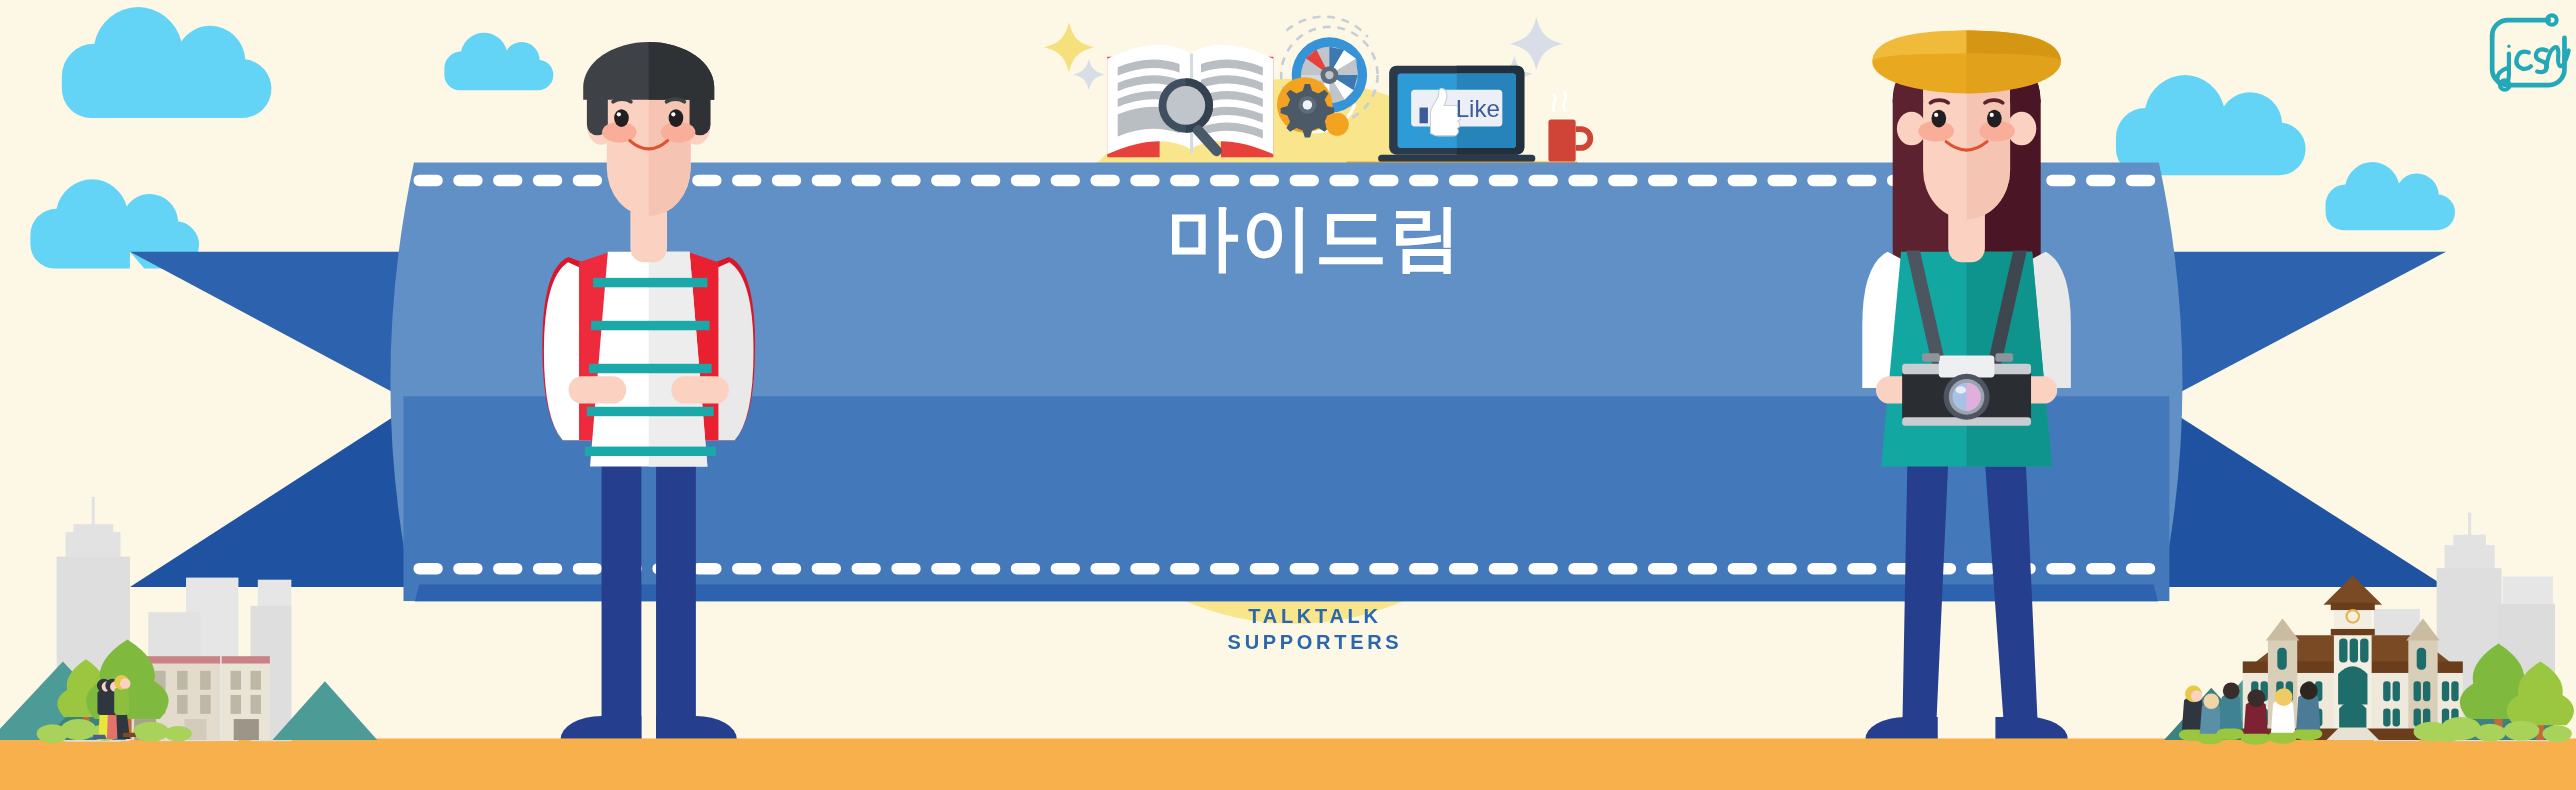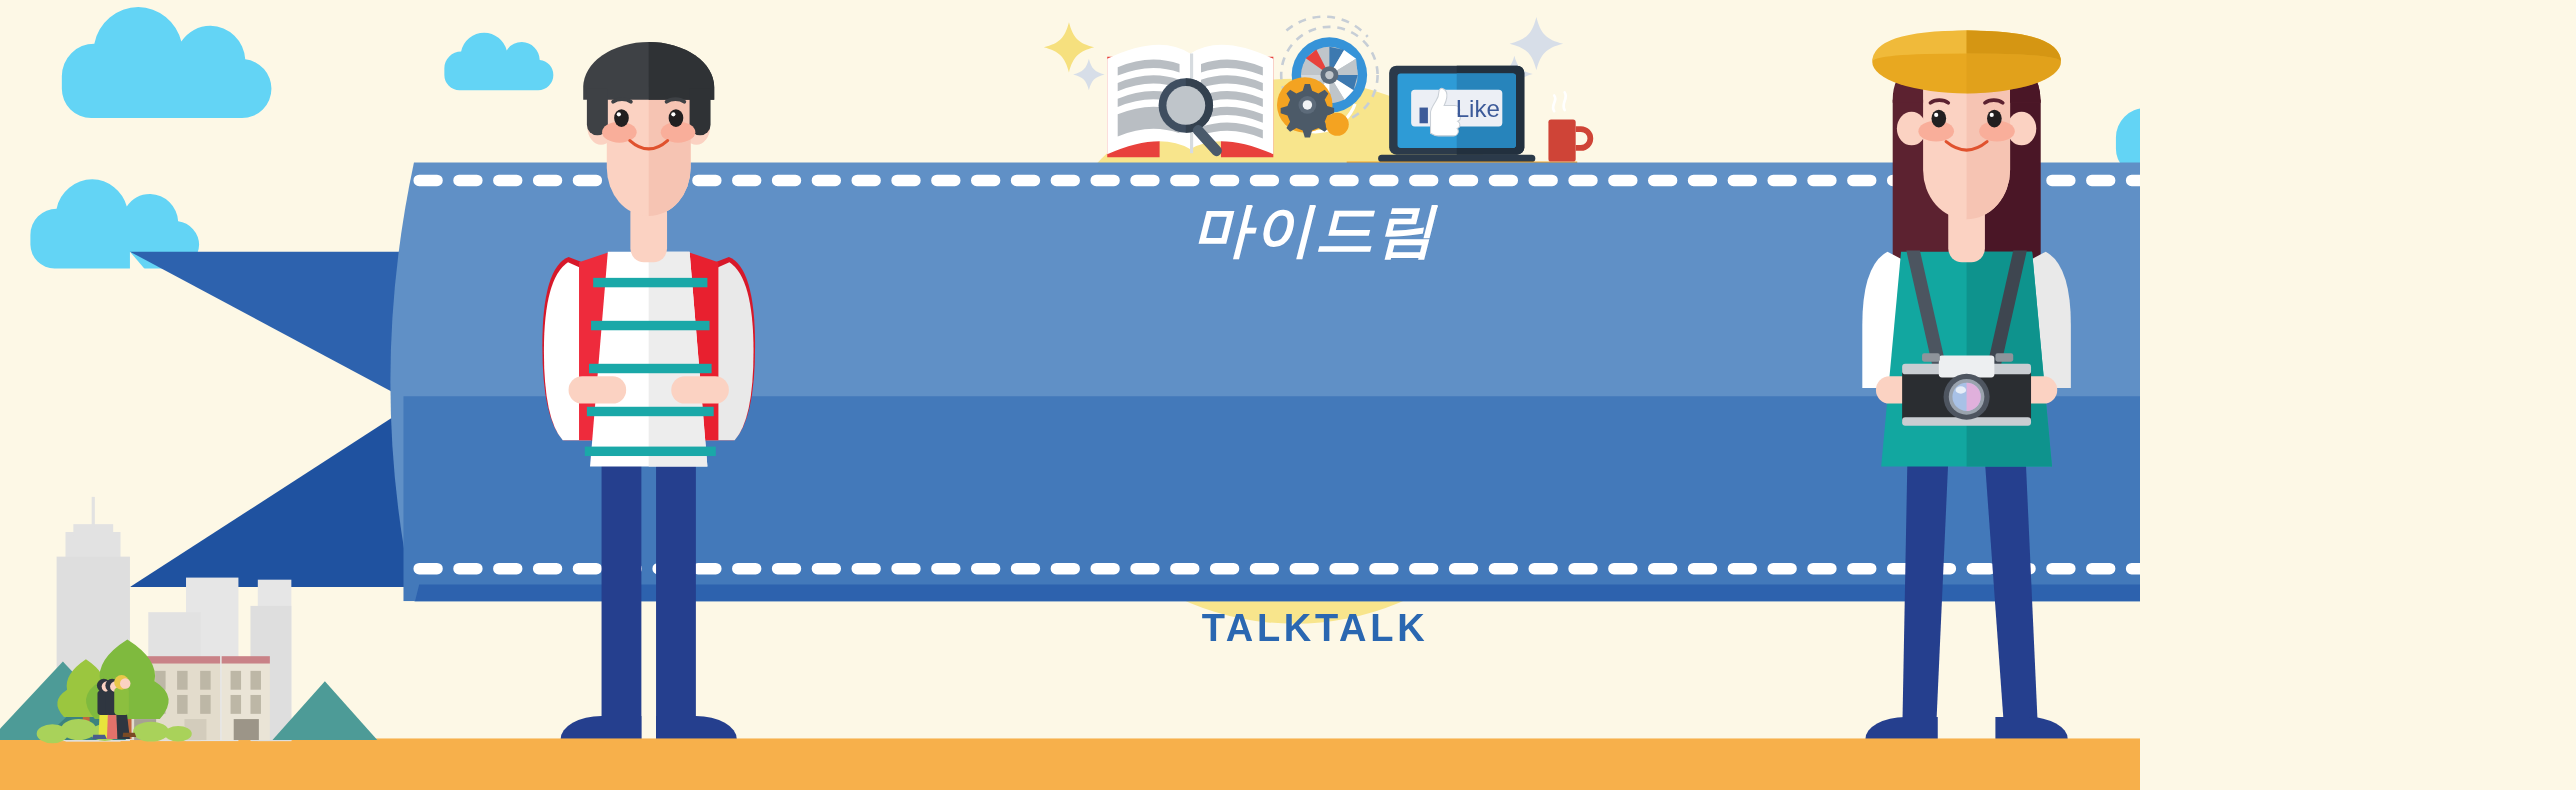--- a/index.html
+++ b/index.html
@@ -3,48 +3,48 @@
 <meta charset="utf-8">
 <title>TalkTalk Supporters Banner</title>
 <style>
   html,body{margin:0;padding:0;}
   body{
     font-family:"Liberation Sans", sans-serif;
     background:#FDF8E6;
   }
   #stage{
     position:relative;
-    width:2140px;
+    width:2576px;
     height:791px;
     overflow:hidden;
     background:#FDF8E6;
   }
   #stage svg{display:block;width:2576px;height:791px;}
   
   .ov{position:absolute;}
   #title-block{
     left:817px; top:199px; width:996px;
     text-align:center;
     color:#FFFFFF;
     font-weight:700;
     letter-spacing:2.1px;
     line-height:1.06;
     text-shadow:0 1px 0 rgba(0,0,0,0.03);
   }
-  .title-line{font-size:59px;display:block;font-style:italic;}
+  .title-line{font-size:72px;display:block;}
   #title-line-1{margin-bottom:9.4px;}
   #subtitle-block{
     left:817px; top:603px; width:996px;
     text-align:center;
     color:#2A67B1;
     font-weight:700;
     letter-spacing:3.7px;
     line-height:1.32;
   }
-  .sub-line{font-size:38px;display:block;}
+  .sub-line{font-size:20px;display:block;}
   .nosel{user-select:none;}
 </style>
 </head>
 <body>
 
 <div id="stage">
 
 <svg viewBox="0 0 4916 1509" xmlns="http://www.w3.org/2000/svg">
   <defs>
     <clipPath id="clipStage">
@@ -524,16 +524,17 @@
 
   </g>
 </svg>
 
 <div class="ov nosel" id="title-block">
   <span class="title-line" id="title-line-1">마이드림</span>
 </div>
 
 <div class="ov nosel" id="subtitle-block">
   <span class="sub-line">TALKTALK</span>
+  <span class="sub-line">SUPPORTERS</span>
 </div>
 
 </div>
 
 
 </body></html>

